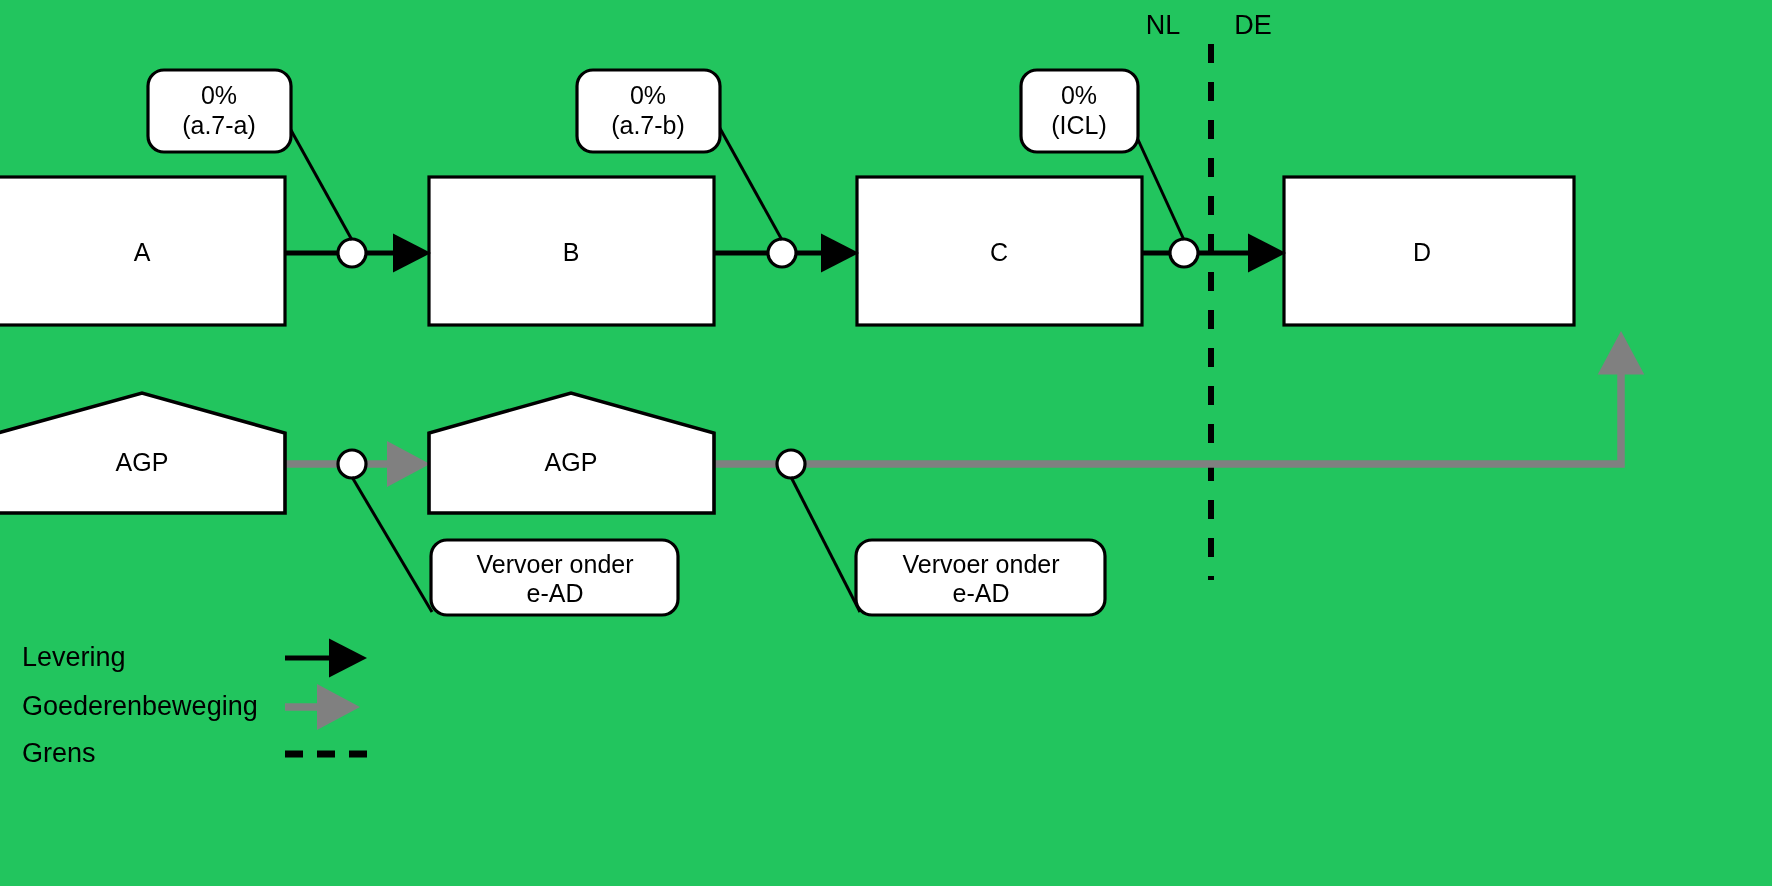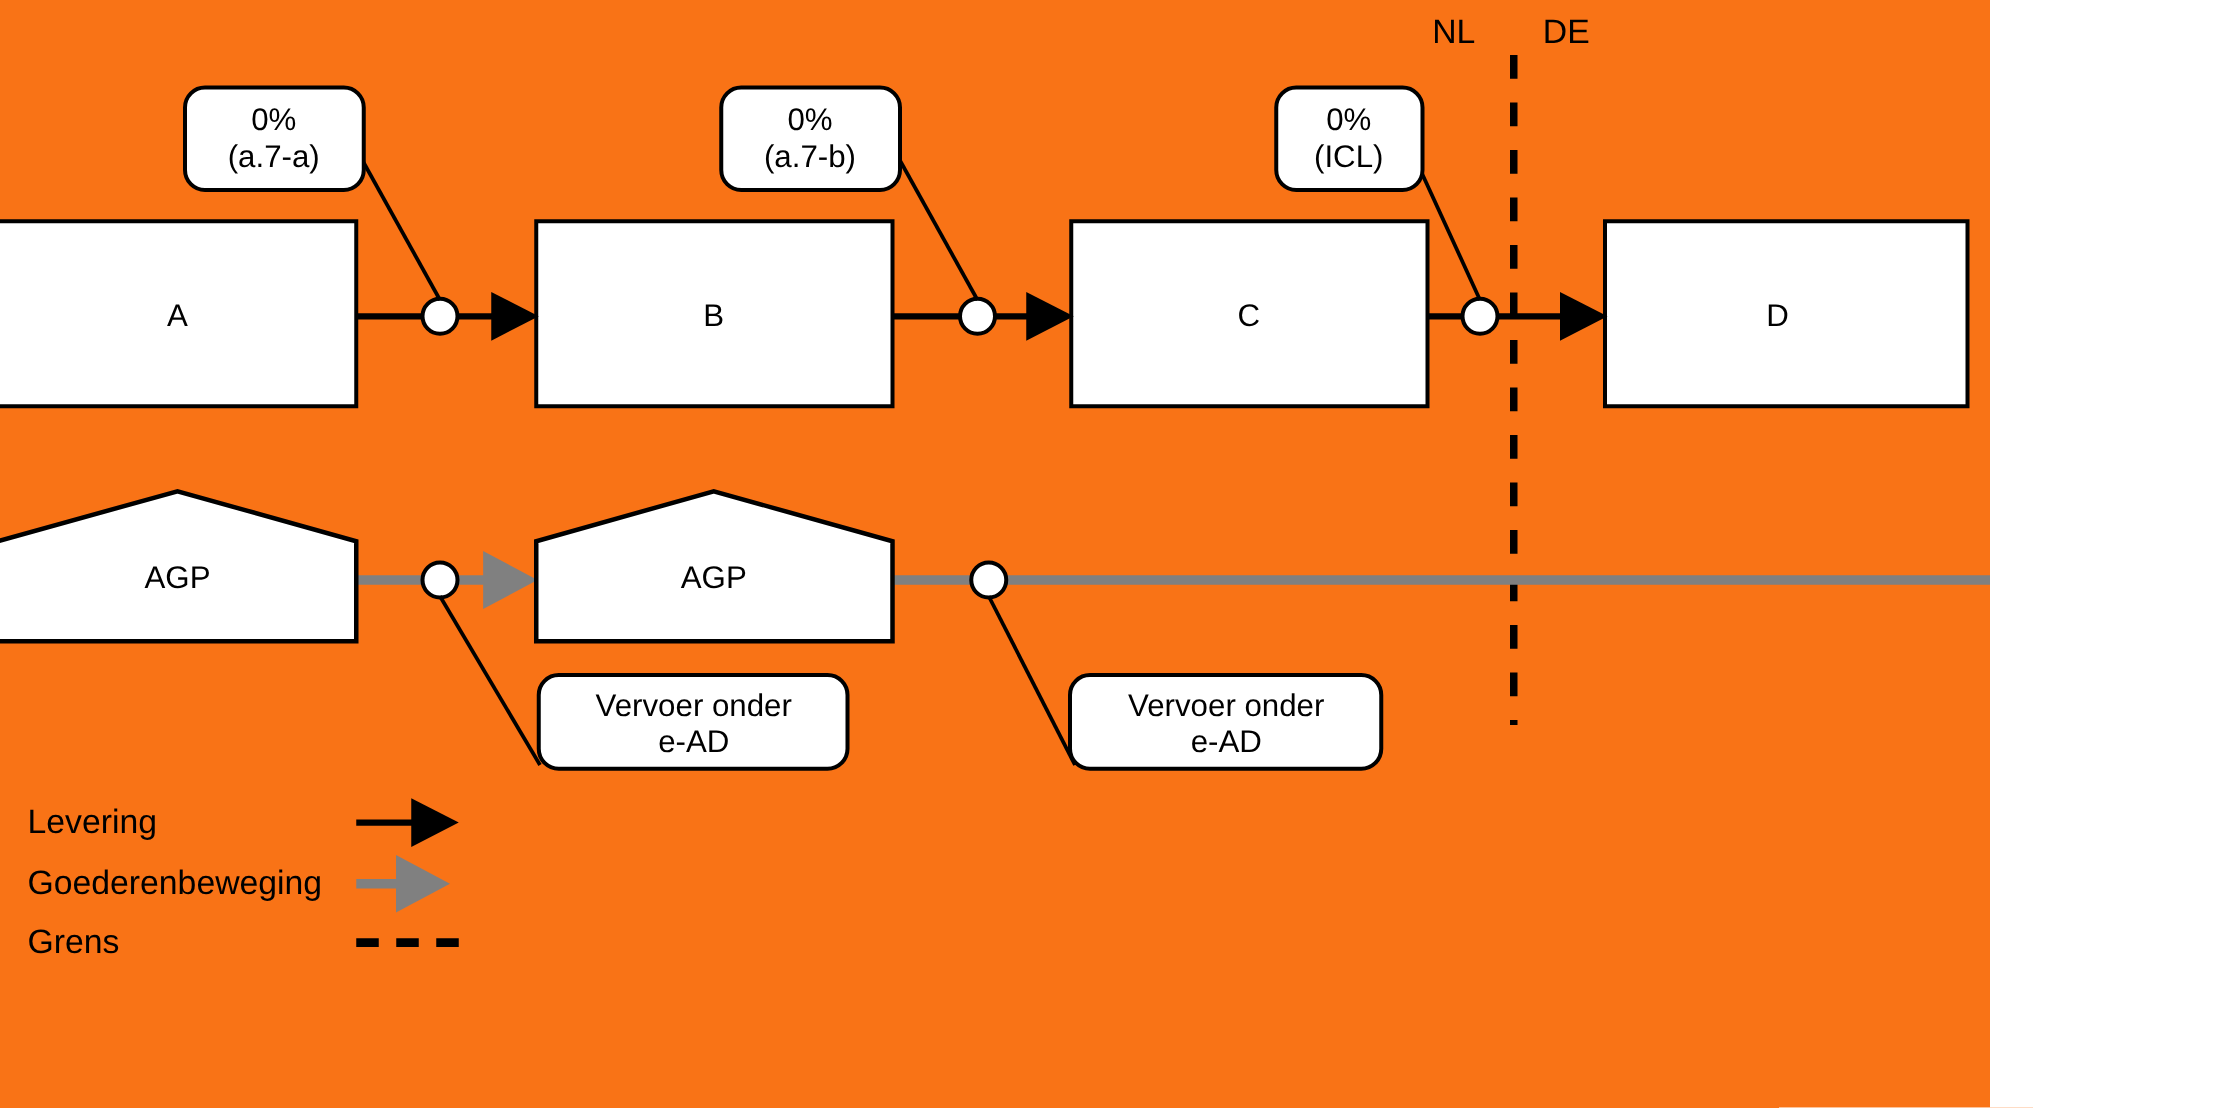--- a/index.html
+++ b/index.html
@@ -2,23 +2,23 @@
 <html><head>
 <meta charset="utf-8">
 <style>
   html, body {
     margin: 0;
     padding: 0;
     background: #ffffff;
   }
   #stage {
     position: relative;
-    width: 1592px;
+    width: 1772px;
     height: 886px;
-    background: #f97316;
+    background: #22c55e;
     font-family: "Liberation Sans", sans-serif;
     overflow: hidden;
   }
   #diagram-svg {
     position: absolute;
     left: 0;
     top: 0;
     width: 1772px;
     height: 886px;
   }

